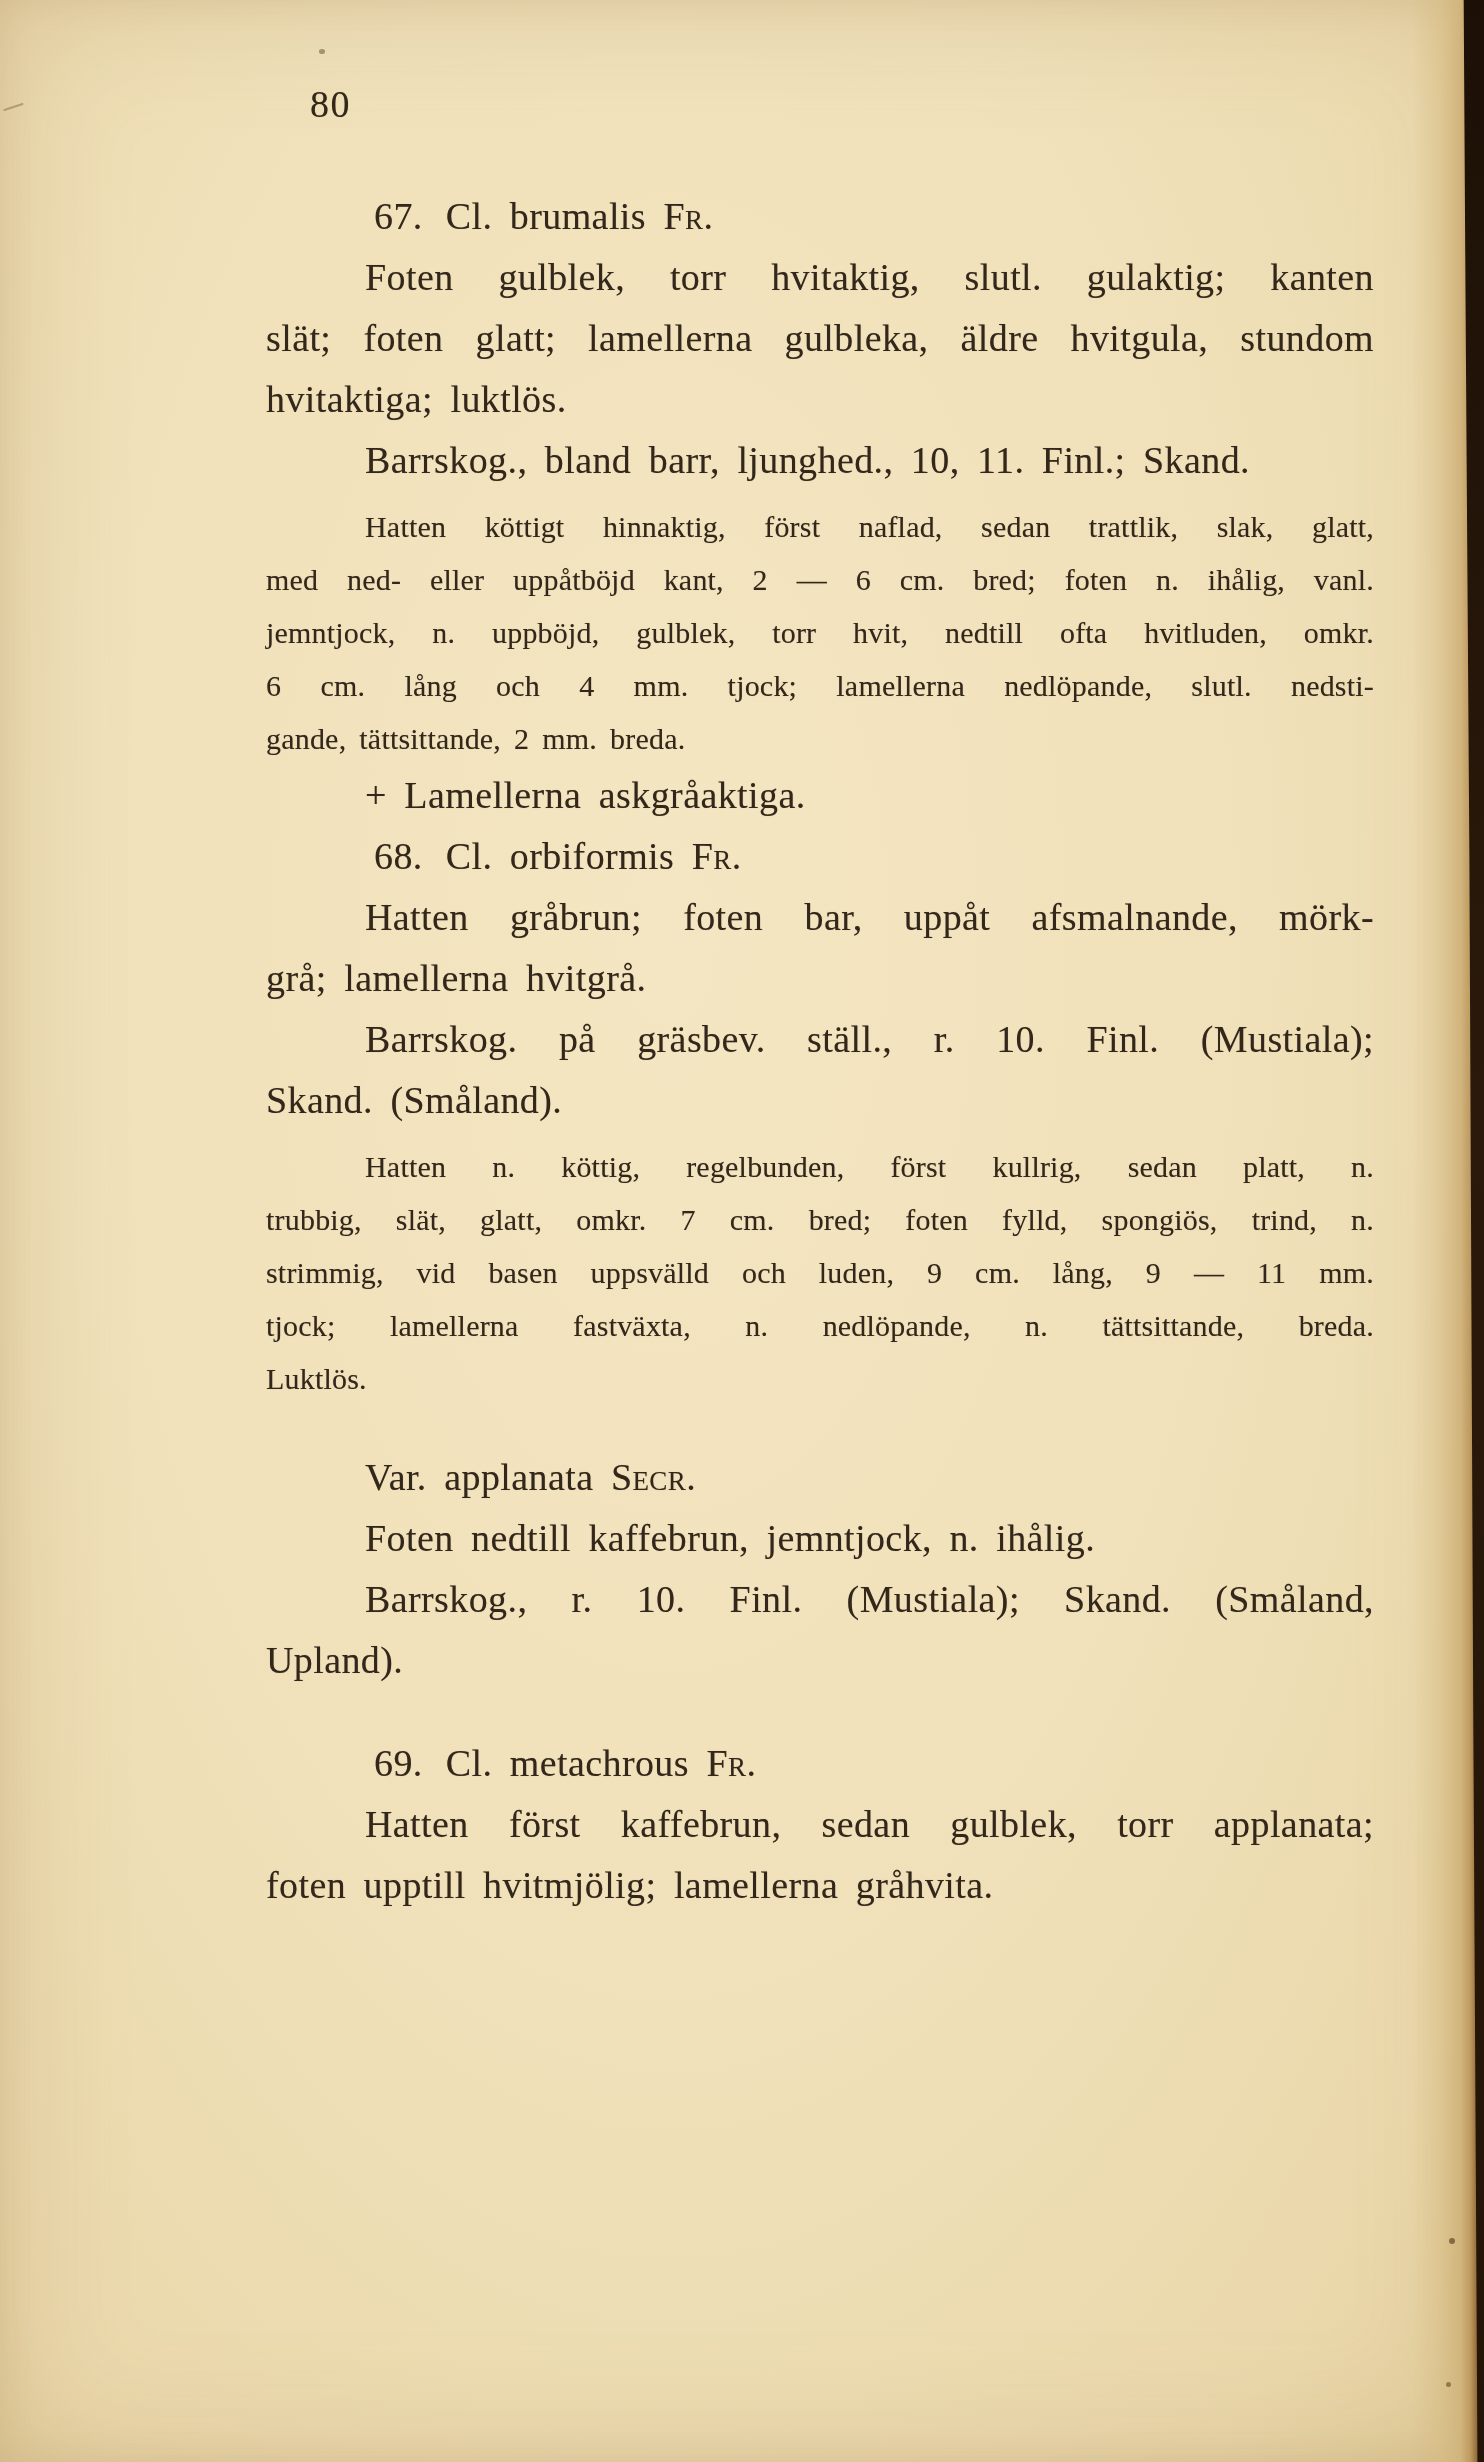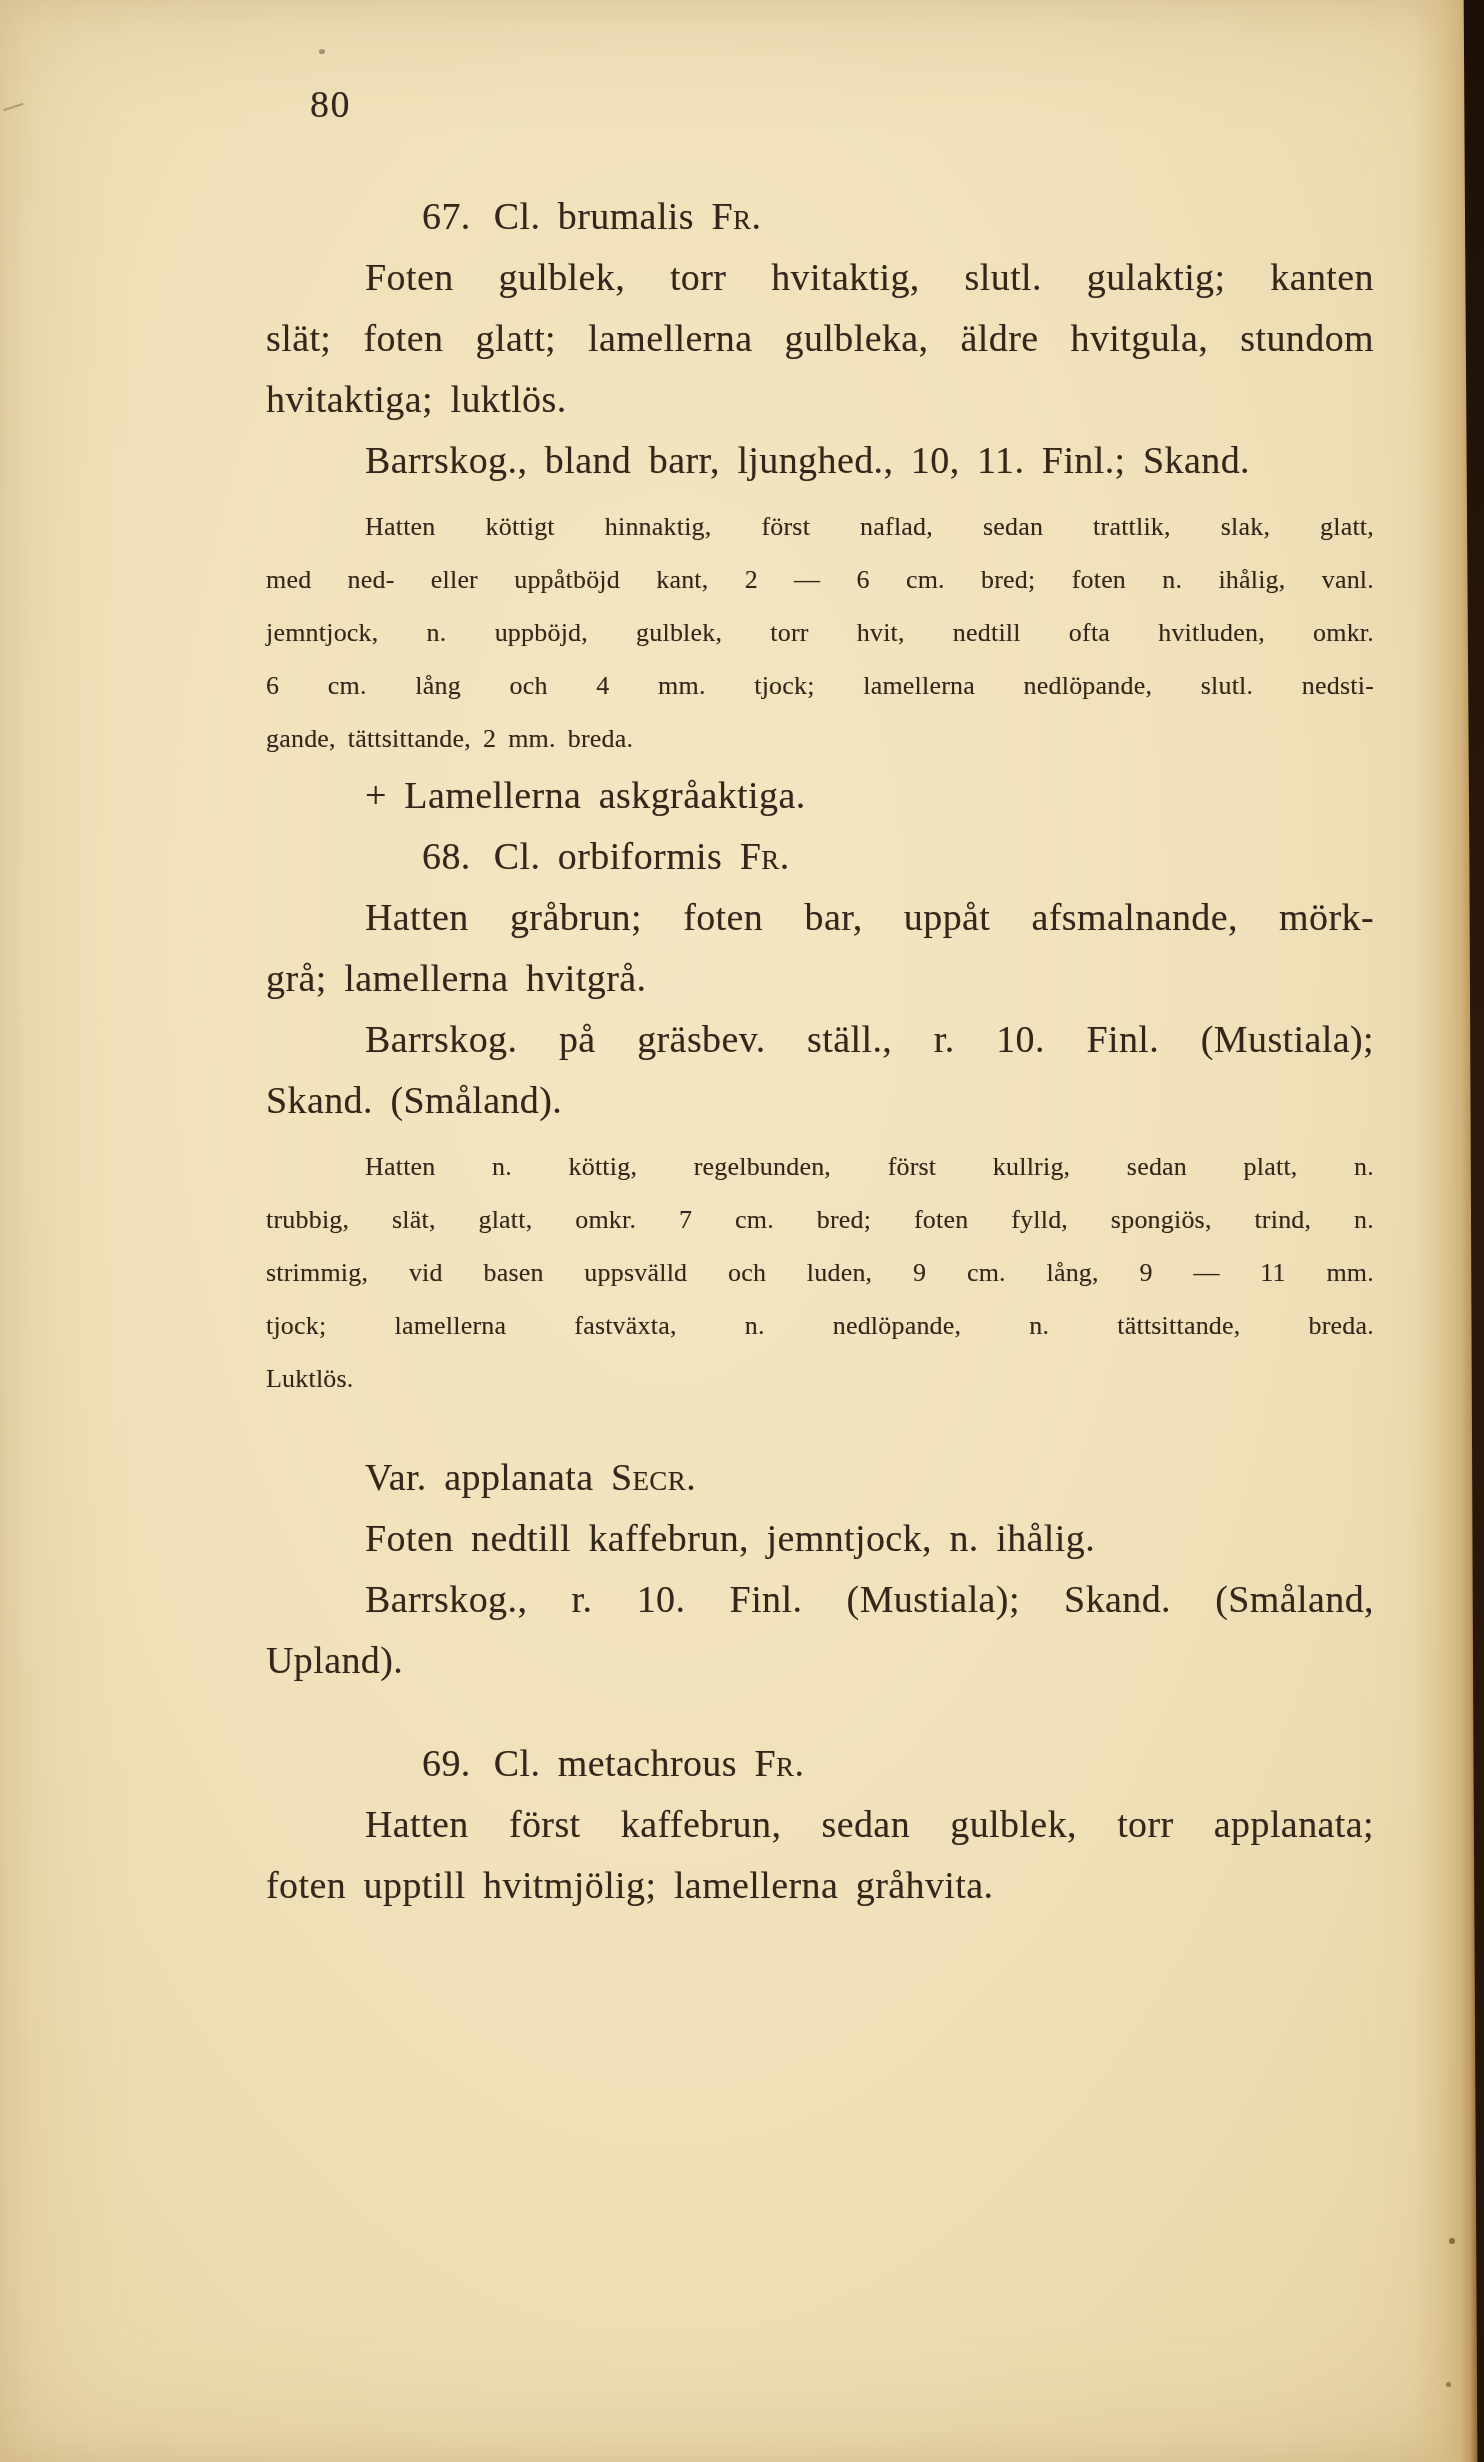--- a/index.html
+++ b/index.html
@@ -43,26 +43,26 @@
   .block{margin:0;}
   .block.gap{margin-top:42px;}
   .block.small{margin-top:9px;}
   .line{
     width:100%;white-space:nowrap;text-align:left;
   }
   .block.large .line, .block.heading .line, .block.var-heading .line{
     font-size:38px;line-height:61px;word-spacing:7.6px;letter-spacing:0.4px;
   }
   .block.small .line{
-    font-size:26px;line-height:53px;word-spacing:5.3px;letter-spacing:0.2px;
+    font-size:30px;line-height:53px;word-spacing:5.3px;letter-spacing:0.2px;
   }
   .line.indent{padding-left:99px;width:calc(100% - 99px);}
   .block.heading .line.indent{padding-left:108px;width:calc(100% - 108px);}
   .line.justify{text-align:justify;text-align-last:justify;}
-  .num{margin-right:23px;margin-left:48px;}
+  .num{margin-right:23px;}
   .author{font-variant:small-caps;}
   
   .speck{position:absolute;border-radius:50%;}
   .speck-top{left:319px;top:49px;width:6px;height:4.6px;background:rgba(95,75,45,.5);}
   .speck-edge-1{left:1449px;top:2238px;width:6px;height:6px;background:rgba(90,62,32,.65);}
   .speck-edge-2{left:1446px;top:2382px;width:5.3px;height:5.3px;background:rgba(90,62,32,.55);}
   .scratch{
     position:absolute;left:3px;top:106px;width:21px;height:2.3px;
     background:rgba(120,95,60,.45);transform:rotate(-18deg);border-radius:1.5px;
   }

